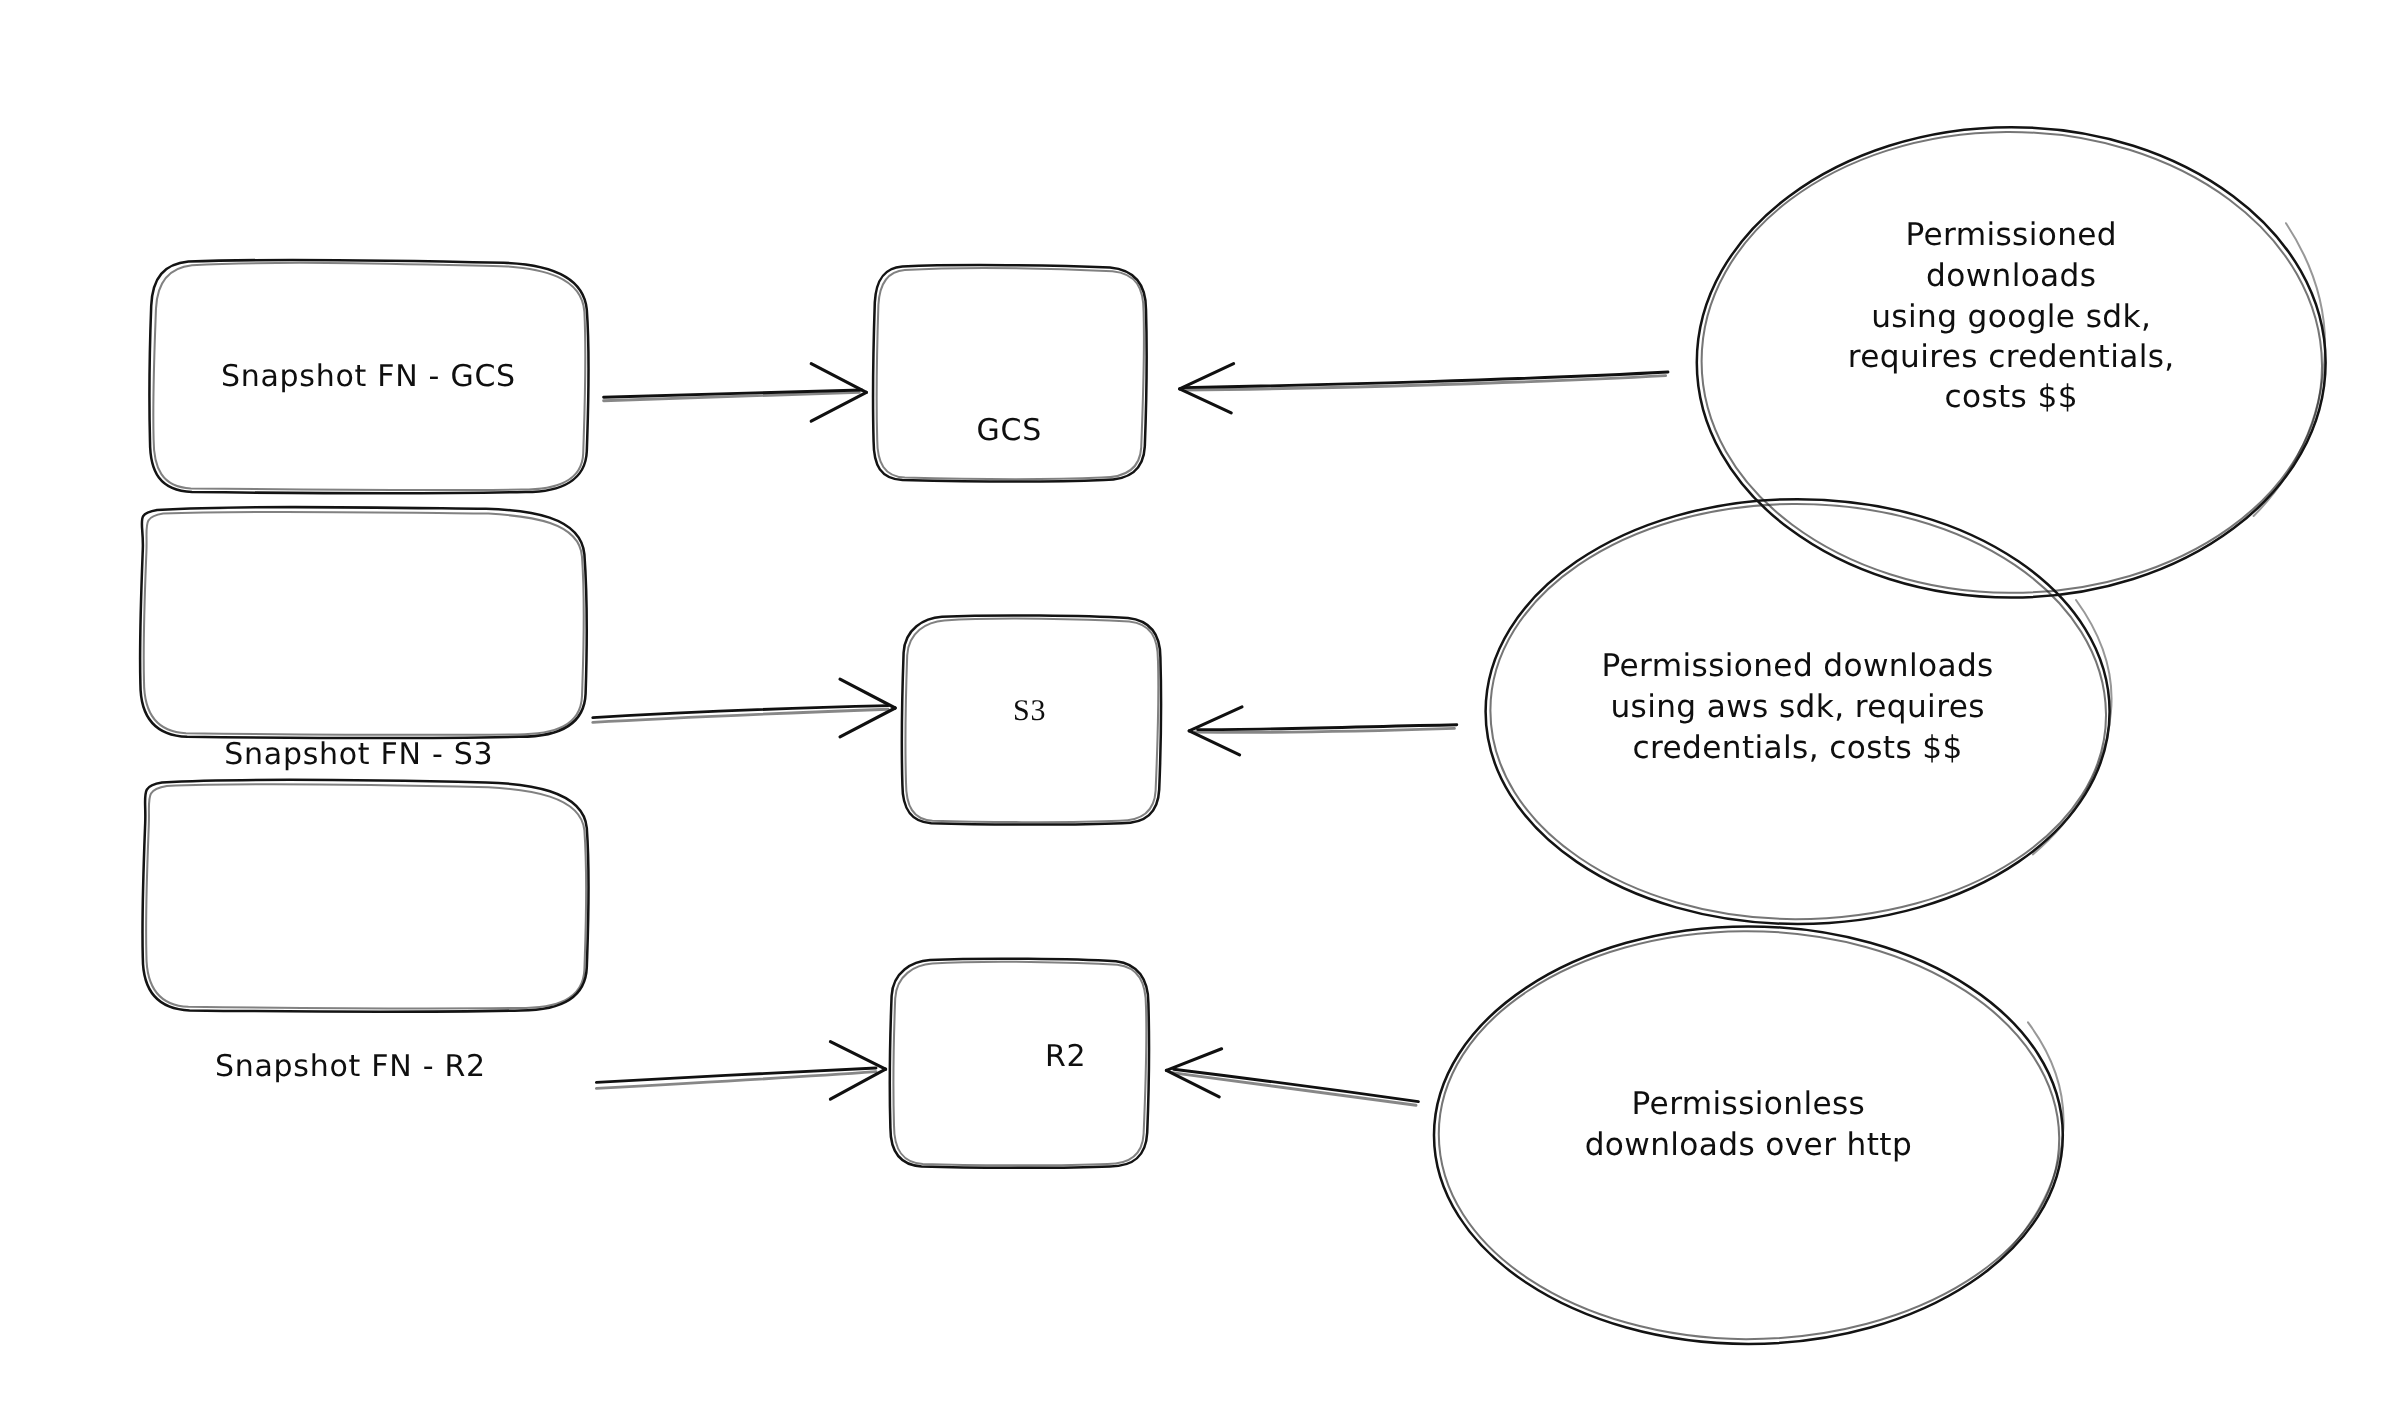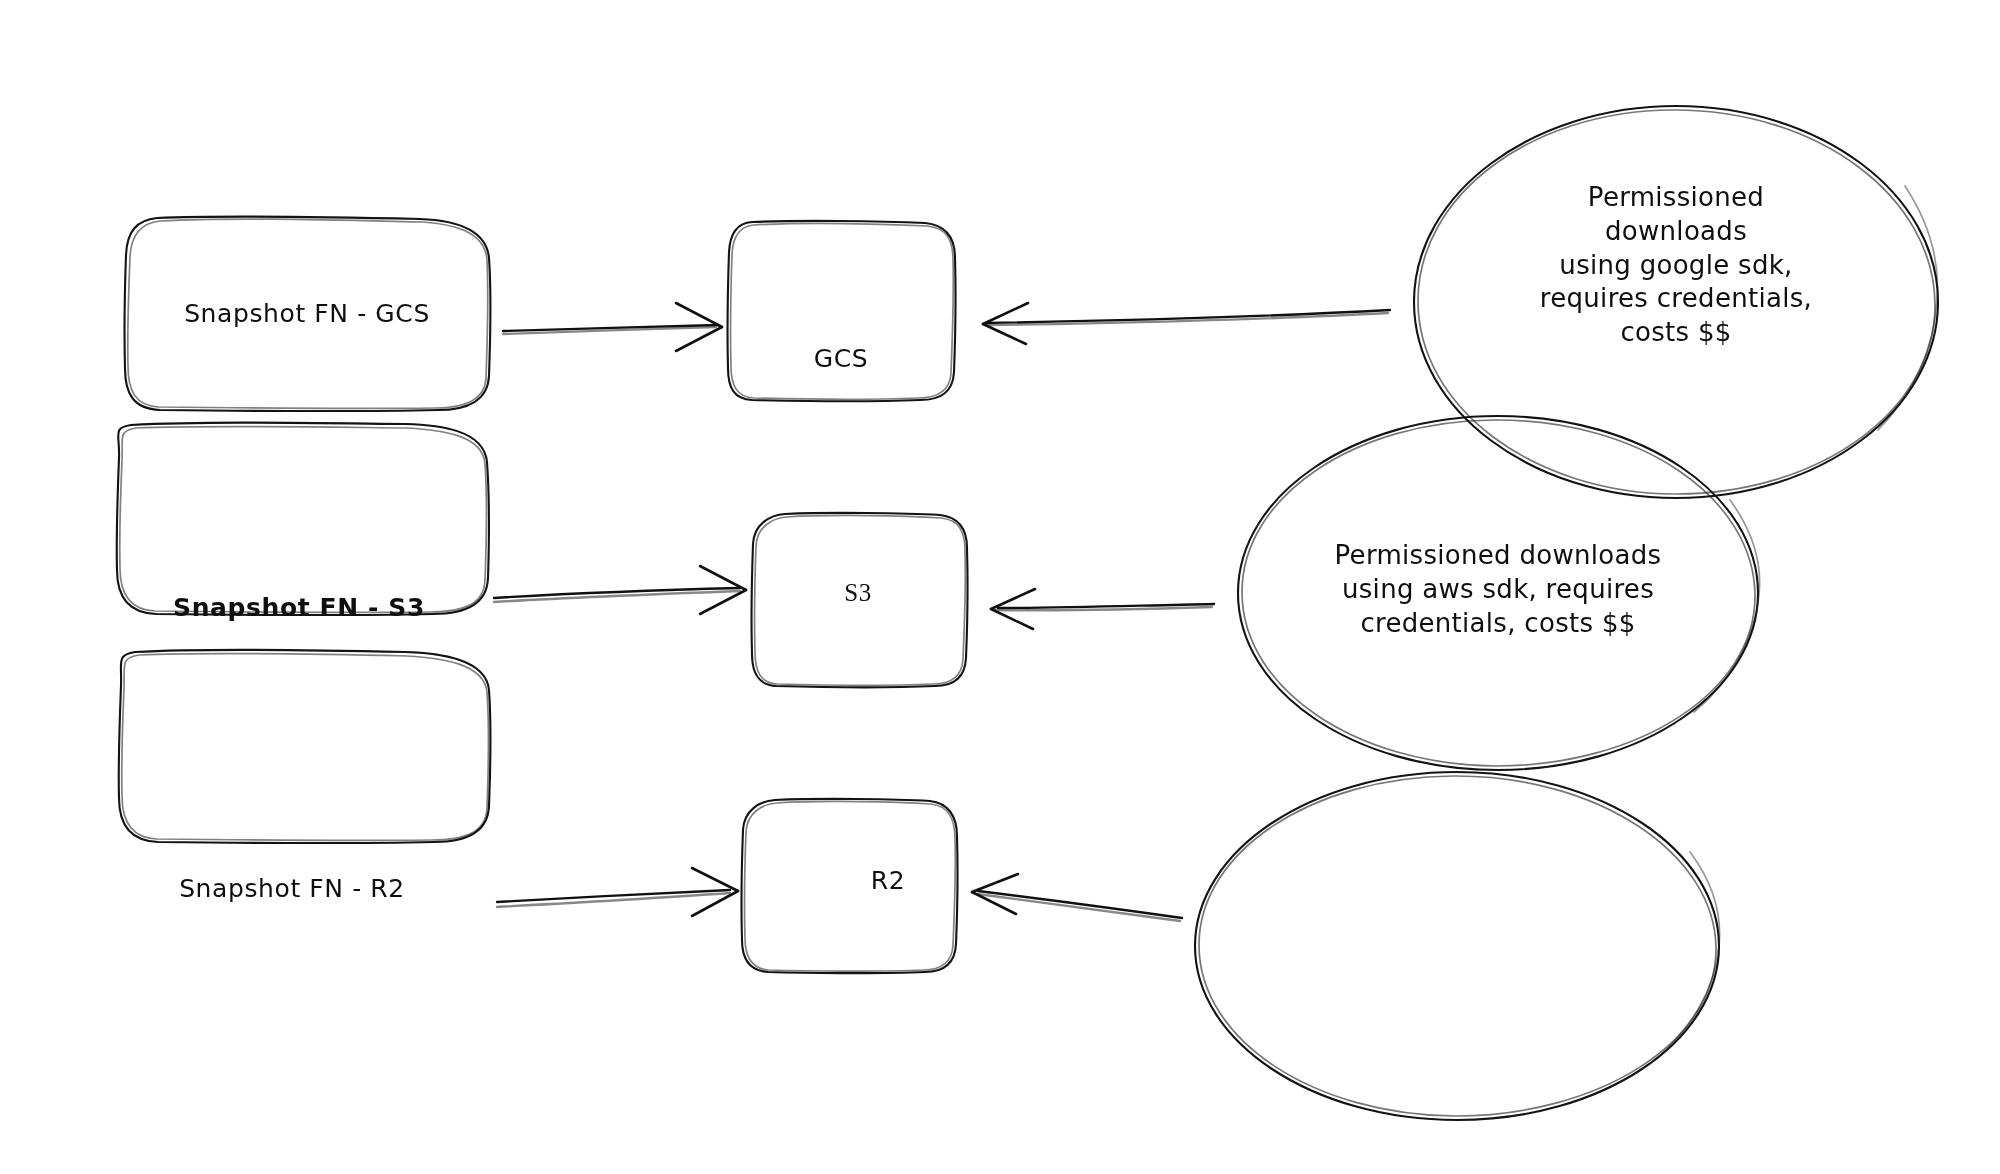--- a/index.html
+++ b/index.html
@@ -175,26 +175,28 @@
 
   <div class="node-label" style="left:307px; top:313px;">Snapshot FN - GCS</div>
 
   <div class="node-label" style="left:841px; top:310px;margin-top:48px;">GCS</div>
 
   <div class="ellipse-label" style="left:1676px; top:265px;">Permissioned downloads
 using google sdk,
 requires credentials,
 costs $$</div>
 
-  <div class="node-label" style="left:299px; top:607px;font-weight:bold;">Snapshot FN - S3</div>
+  <div class="node-label" style="left:299px; top:628px;">Snapshot FN - S3</div>
 
   <div class="node-label" style="left:858px; top:593px;font-family:Liberation Serif, serif;">S3</div>
 
   <div class="ellipse-label" style="left:1498px; top:590px;">Permissioned downloads
 using aws sdk, requires
 credentials, costs $$</div>
 
   <div class="node-label" style="left:292px; top:888px;">Snapshot FN - R2</div>
 
   <div class="node-label" style="left:888px; top:880px;">R2</div>
 
+  <div class="ellipse-label" style="left:1457px; top:938px;">Permissionless
+downloads over http</div>
 
 </div>
 
 </body></html>

